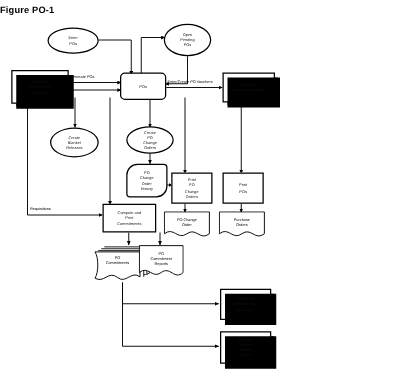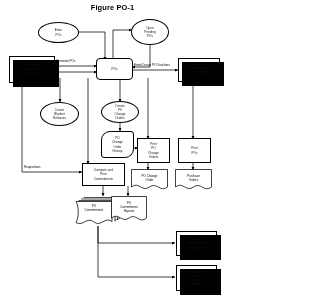--- a/index.html
+++ b/index.html
@@ -5,21 +5,21 @@
   html,body{margin:0;padding:0;background:#ffffff;}
   body{
     width:225px;height:300px;position:relative;overflow:hidden;
     font-family:"Liberation Sans","DejaVu Sans",sans-serif;
     color:#000;
   }
   #canvas{position:absolute;left:0;top:0;width:225px;height:300px;}
 
   
   .title{
-    position:absolute;left:0;top:3px;width:225px;text-align:center;
+    position:absolute;left:0;top:3px;width:225px;text-align:left;
     font-size:7.4px;font-weight:bold;letter-spacing:.15px;
   }
 
   
   svg.wires{position:absolute;left:0;top:0;width:225px;height:300px;}
 
   
   .node{position:absolute;box-sizing:border-box;display:flex;
         align-items:center;justify-content:center;text-align:center;
         background:#fff;}

